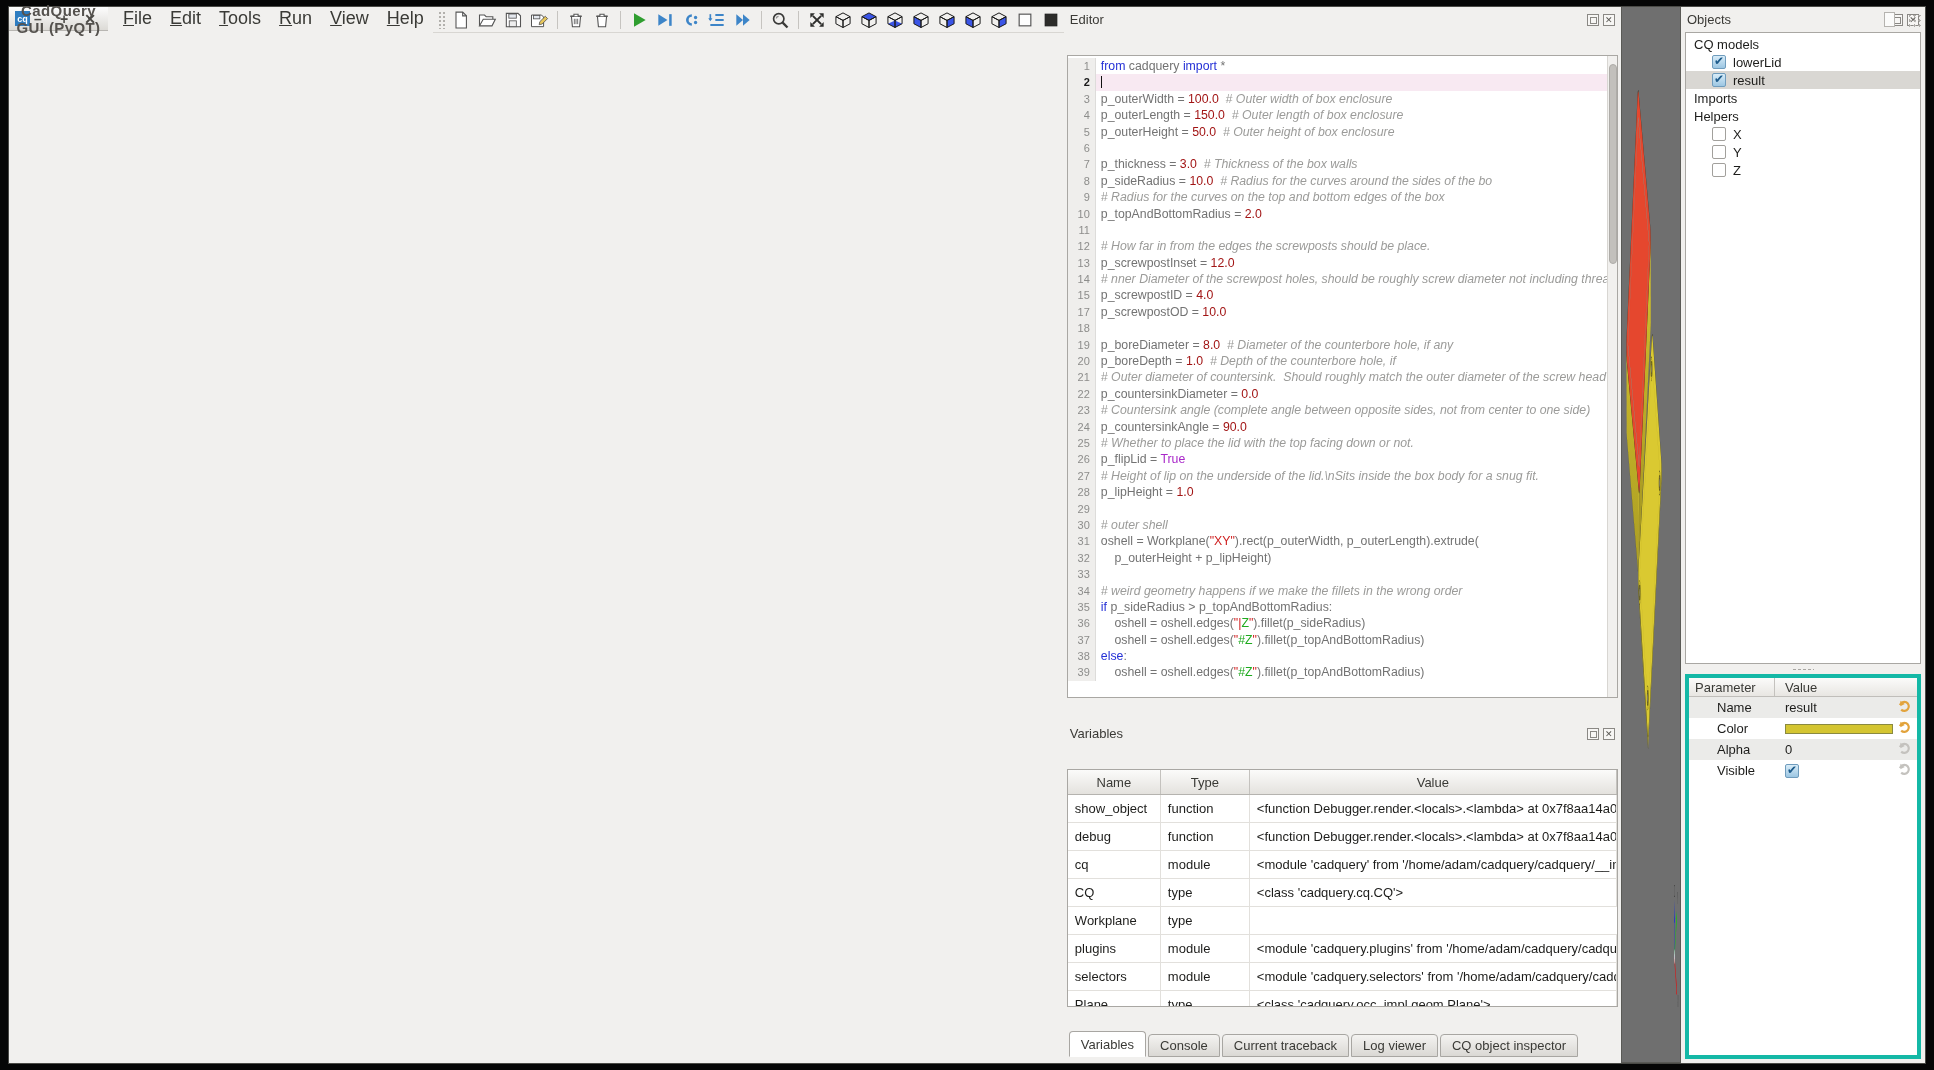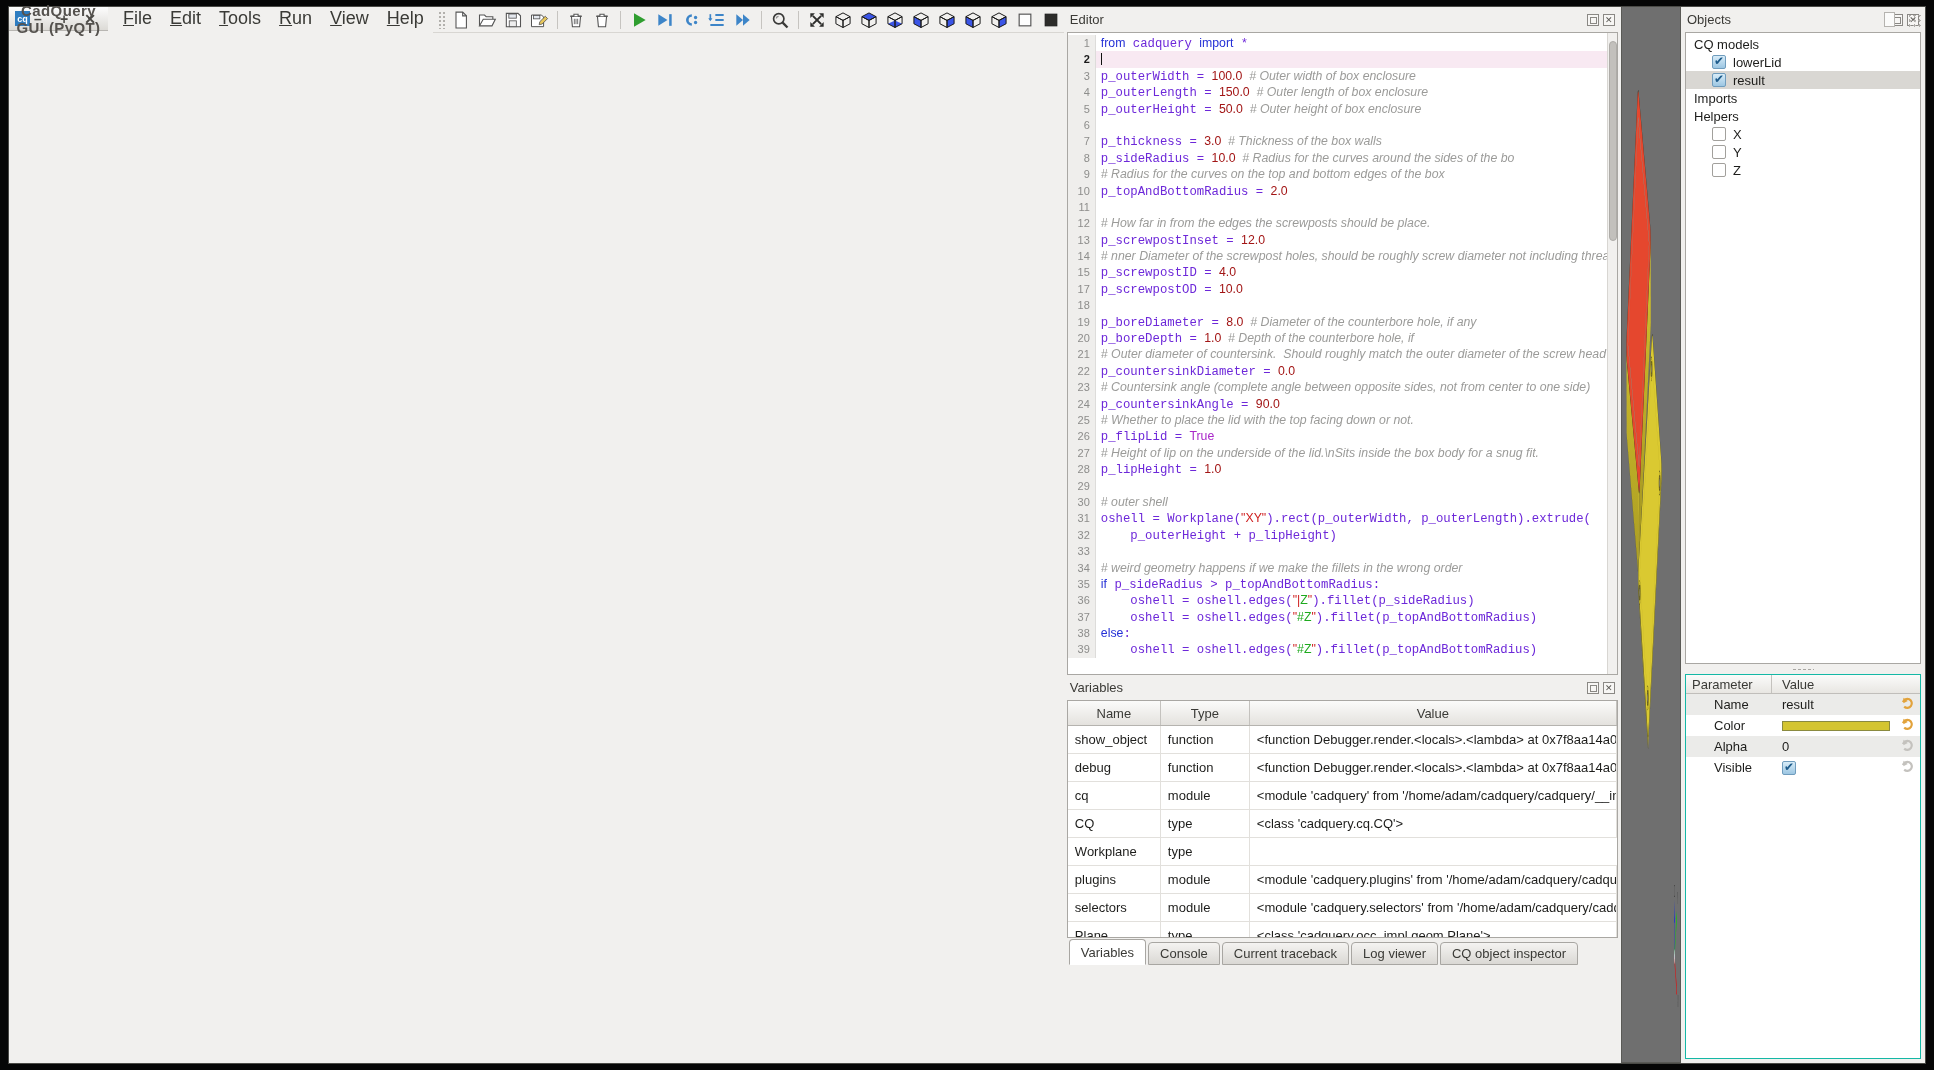--- a/index.html
+++ b/index.html
@@ -31,42 +31,42 @@
                background-image:radial-gradient(#b2b0ac 1px, transparent 1.2px);
                background-size:4px 4px; }
   .tb-btn { width:26px; height:24px; display:flex; align-items:center; justify-content:center; }
   .tb-btn svg { width:20px; height:20px; }
   .tb-sep { width:1px; height:18px; background:#c6c4c0; margin:0 5px; }
 
   
   .main { flex:1; display:flex; overflow:hidden; }
 
   
-  .left-col { width:557px; display:flex; flex-direction:column; background:#f1f0ee; }
+  .left-col { width:557px; display:flex; flex-direction:column; background:#f1f0ee;gap:23px; }
   .panel-header { height:25px; display:flex; align-items:center; padding:0 6px; }
   .panel-title { font-size:13px; color:#3b3a36; }
   .panel-btns { margin-left:auto; display:flex; gap:4px; }
   .ph-btn { width:12px; height:12px; border:1px solid #8a8884; background:#f7f6f4; position:relative;
             font-size:9px; line-height:10px; text-align:center; color:#5a5854; }
   .ph-btn.float:before { content:""; position:absolute; left:2px; top:2px; width:5px; height:5px;
             border:1px solid #8a8884; }
 
   .editor-box { height:643px; margin:0 3px; background:#fff; border:1px solid #a9a7a3;
                 position:relative; overflow:hidden; }
   .code-scroll { position:absolute; inset:0 10px 0 0; overflow:hidden; padding-top:2px; }
   .code-line { display:flex; height:16.4px; line-height:16.4px; font-size:12.3px; white-space:pre; }
   .code-line .gut { width:28px; flex:none; text-align:right; padding-right:5px; color:#8d8d8b;
                     font-size:11px; background:#efeeec; border-right:1px solid #dddcda; }
   .code-line .src { padding-left:5px; flex:1; }
   .code-line.current { }
   .code-line.current .src { background:#f8e9f2; }
   .code-line.current .gut { color:#1a1a1a; font-weight:bold; }
   .caret { display:inline-block; width:1.5px; height:12px; background:#111; vertical-align:-2px; }
   .tk-k { color:#2430d6; } .tk-n { color:#a21515; } .tk-c { color:#9b9b99; font-style:italic; }
-  .tk-s { color:#cf2020; } .tk-g { color:#1eaa1e; } .tk-b { color:#a928c9; } .tk-t { color:#6d28d9;font-family:Liberation Mono, monospace; }
+  .tk-s { color:#cf2020; } .tk-g { color:#1eaa1e; } .tk-b { color:#a928c9; } .tk-t { color:#737373; }
   .vscroll { position:absolute; right:0; top:0; bottom:0; width:10px; background:#f1f0ee;
              border-left:1px solid #d8d6d2; }
   .vthumb { position:absolute; left:1px; width:8px; top:8px; height:200px; background:#c2c0bc;
             border-radius:4px; border:1px solid #aeaca8; }
 
   .vars-box { height:238px; margin:0 3px; background:#fff; border:1px solid #a9a7a3; overflow:hidden; }
   .vt-head { display:flex; height:25px; background:linear-gradient(#fbfbfa,#e4e2de);
              border-bottom:1px solid #b5b3af; }
   .vt-head .c { font-size:13px; color:#3a3a36; display:flex; align-items:center; justify-content:center;
                 border-right:1px solid #c4c2be; }
@@ -97,21 +97,21 @@
   .tree-row.leaf { padding-left:26px; }
   .tree-row.selected { background:#d9d7d3; }
   .cbx { width:14px; height:14px; border:1px solid #6f9cbd; border-radius:2px; margin-right:7px;
          background:linear-gradient(#d8ecf8,#9cc6e2); position:relative; flex:none; }
   .cbx.off { border-color:#a2a09c; background:#fff; }
   .cbx.on:before { content:"✔"; position:absolute; left:1px; top:-2px; font-size:12px; color:#1c5a8a; }
   .rsplit { height:10px; display:flex; align-items:center; justify-content:center; }
   .rsplit .dots { width:22px; height:3px;
                   background-image:radial-gradient(#a8a6a2 1px, transparent 1.2px);
                   background-size:5px 3px; }
-  .props-box { flex:1; margin:0 4px 4px 4px; background:#fff; border:1px solid #14b8a6; overflow:hidden; }
+  .props-box { flex:1; margin:0 4px 4px 4px; background:#fff; border:4px solid #14b8a6; overflow:hidden; }
   .pr-head { display:flex; height:19px; background:linear-gradient(#fbfbfa,#e8e6e2);
              border-bottom:1px solid #c0beba; align-items:center; }
   .pr-head .h1 { width:86px; padding-left:6px; font-size:13px; color:#3a3a36;
                  border-right:1px solid #c4c2be; height:100%; display:flex; align-items:center; }
   .pr-head .h2 { padding-left:10px; font-size:13px; color:#3a3a36; }
   .pr-row { display:flex; height:21px; align-items:center; }
   .pr-row.odd { background:#ebebe9; }
   .pr-param { width:86px; flex:none; padding-left:28px; font-size:13px; color:#1d1d1b; }
   .pr-val { flex:1; padding-left:10px; font-size:13px; color:#1d1d1b; display:flex; align-items:center; }
   .swatch { width:108px; height:10px; background:#d4c531; border:1px solid #8a8a40; }

